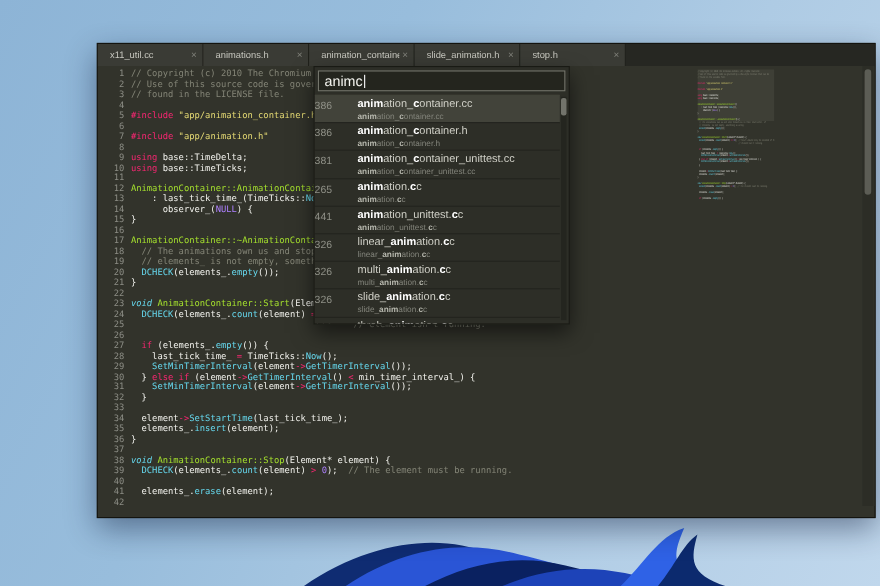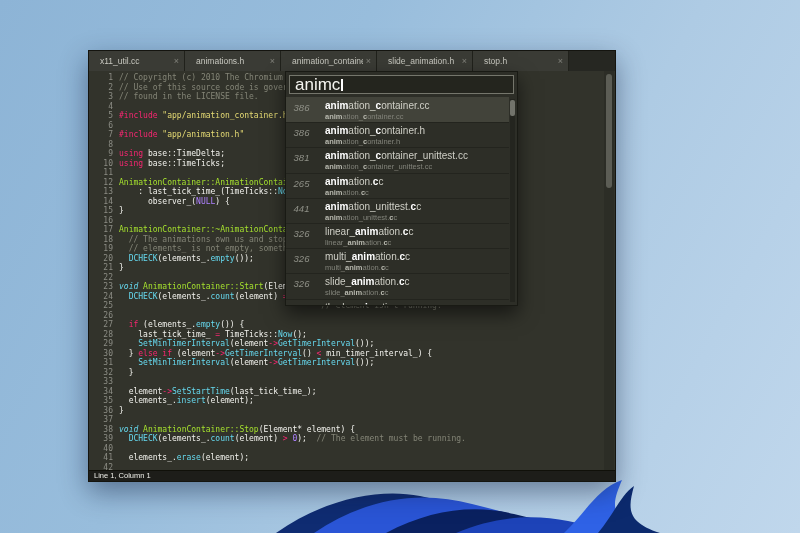--- a/index.html
+++ b/index.html
@@ -5,21 +5,21 @@
   html,body{margin:0;padding:0;}
   body{width:800px;height:533px;position:relative;overflow:hidden;
        font-family:"Liberation Sans","DejaVu Sans",sans-serif;background:#9cc0de;}
 
   
   .desktop{position:absolute;inset:0;
     background:linear-gradient(118deg,#8db4d6 0%,#98bddc 35%,#aecbe4 65%,#c0d7ec 100%);}
   .bloom{position:absolute;left:268px;top:468px;width:400px;height:65px;}
 
   
-  .window{position:absolute;left:88px;top:50px;width:528px;height:432px;
+  .window{position:absolute;left:88px;top:39px;width:708px;height:432px;
     background:#32332b;border:1px solid #14140f;box-shadow:0 10px 26px rgba(10,25,55,.45);
     box-sizing:border-box;}
 
   
   .tabbar{height:20px;background:#262722;display:flex;align-items:stretch;border-bottom:1px solid #1b1c16;}
   .tab{width:96px;flex:none;background:#3a3b35;border-right:1px solid #20211b;color:#c7c7bf;
     font-size:8.5px;display:flex;align-items:center;box-sizing:border-box;padding:0 5px 0 11px;}
   .tab .tlabel{flex:1;white-space:nowrap;overflow:hidden;}
   .tab .tclose{color:#80817a;font-size:9px;margin-left:3px;}
 
@@ -48,26 +48,26 @@
 
   
   .vscroll{position:absolute;right:1px;top:0;bottom:0;width:10px;background:#2c2d26;}
   .vthumb{position:absolute;left:2px;top:3px;width:6px;height:114px;background:#5c5d55;border-radius:3px;}
 
   
   .goto{position:absolute;left:196px;top:20px;width:233px;height:235px;background:#2d2e27;
     border:1px solid #191a14;box-shadow:0 8px 18px rgba(0,0,0,.55);z-index:6;box-sizing:border-box;}
   .goto-input{margin:3px;height:19px;background:#24251e;border:1px solid #75766c;display:flex;
     align-items:center;padding:0 5px;box-sizing:border-box;}
-  .goto-query{color:#f5f5f0;font-size:17px;}
+  .goto-query{color:#f5f5f0;font-size:13px;}
   .caret{display:inline-block;width:1.5px;height:12px;background:#ffffff;margin-left:1px;vertical-align:-2px;}
   .goto-list{position:absolute;left:0;right:8px;top:25px;bottom:0;overflow:hidden;}
   .res{position:relative;height:24.2px;border-top:1px solid #23241e;}
   .res.selected{background:#42433a;border-top-color:#42433a;}
-  .res .score{position:absolute;left:0;top:4px;width:31px;text-align:center;color:#8f9087;font-size:9.5px;font-style:italic;}
+  .res .score{position:absolute;left:0;top:4px;width:31px;text-align:left;color:#8f9087;font-size:9.5px;}
   .res .rtitle{position:absolute;left:39px;top:2px;font-size:10px;color:#cfcfc6;white-space:nowrap;}
   .res .rtitle b{color:#ffffff;}
   .res .rsub{position:absolute;left:39px;top:14px;font-size:7.5px;color:#82837a;white-space:nowrap;}
   .res .rsub b{color:#b8b9af;font-weight:bold;}
   .goto-scroll{position:absolute;right:2px;top:27px;bottom:3px;width:5px;background:#24251f;}
   .goto-thumb{position:absolute;left:0;top:1px;width:5px;height:16px;background:#72736b;border-radius:2px;}
 
   
   .statusbar{position:absolute;left:0;right:0;bottom:0;height:10px;background:#1d1d19;
     border-top:1px solid #101009;color:#eeeee8;font-size:7.5px;line-height:10px;padding-left:5px;}
@@ -173,16 +173,13 @@
         <div class="res">
           <span class="score">326</span>
           <span class="rtitle"><span>throb_</span><b>anim</b><span>ation.</span><b>c</b><span>c</span></span>
         </div>
       </div>
     <div class="goto-scroll">
       <div class="goto-thumb"></div>
     </div>
   </div>
 
-  <div class="statusbar">
-    <span>Line 1, Column 1</span>
-  </div>
 </div>
 
 </body></html>

